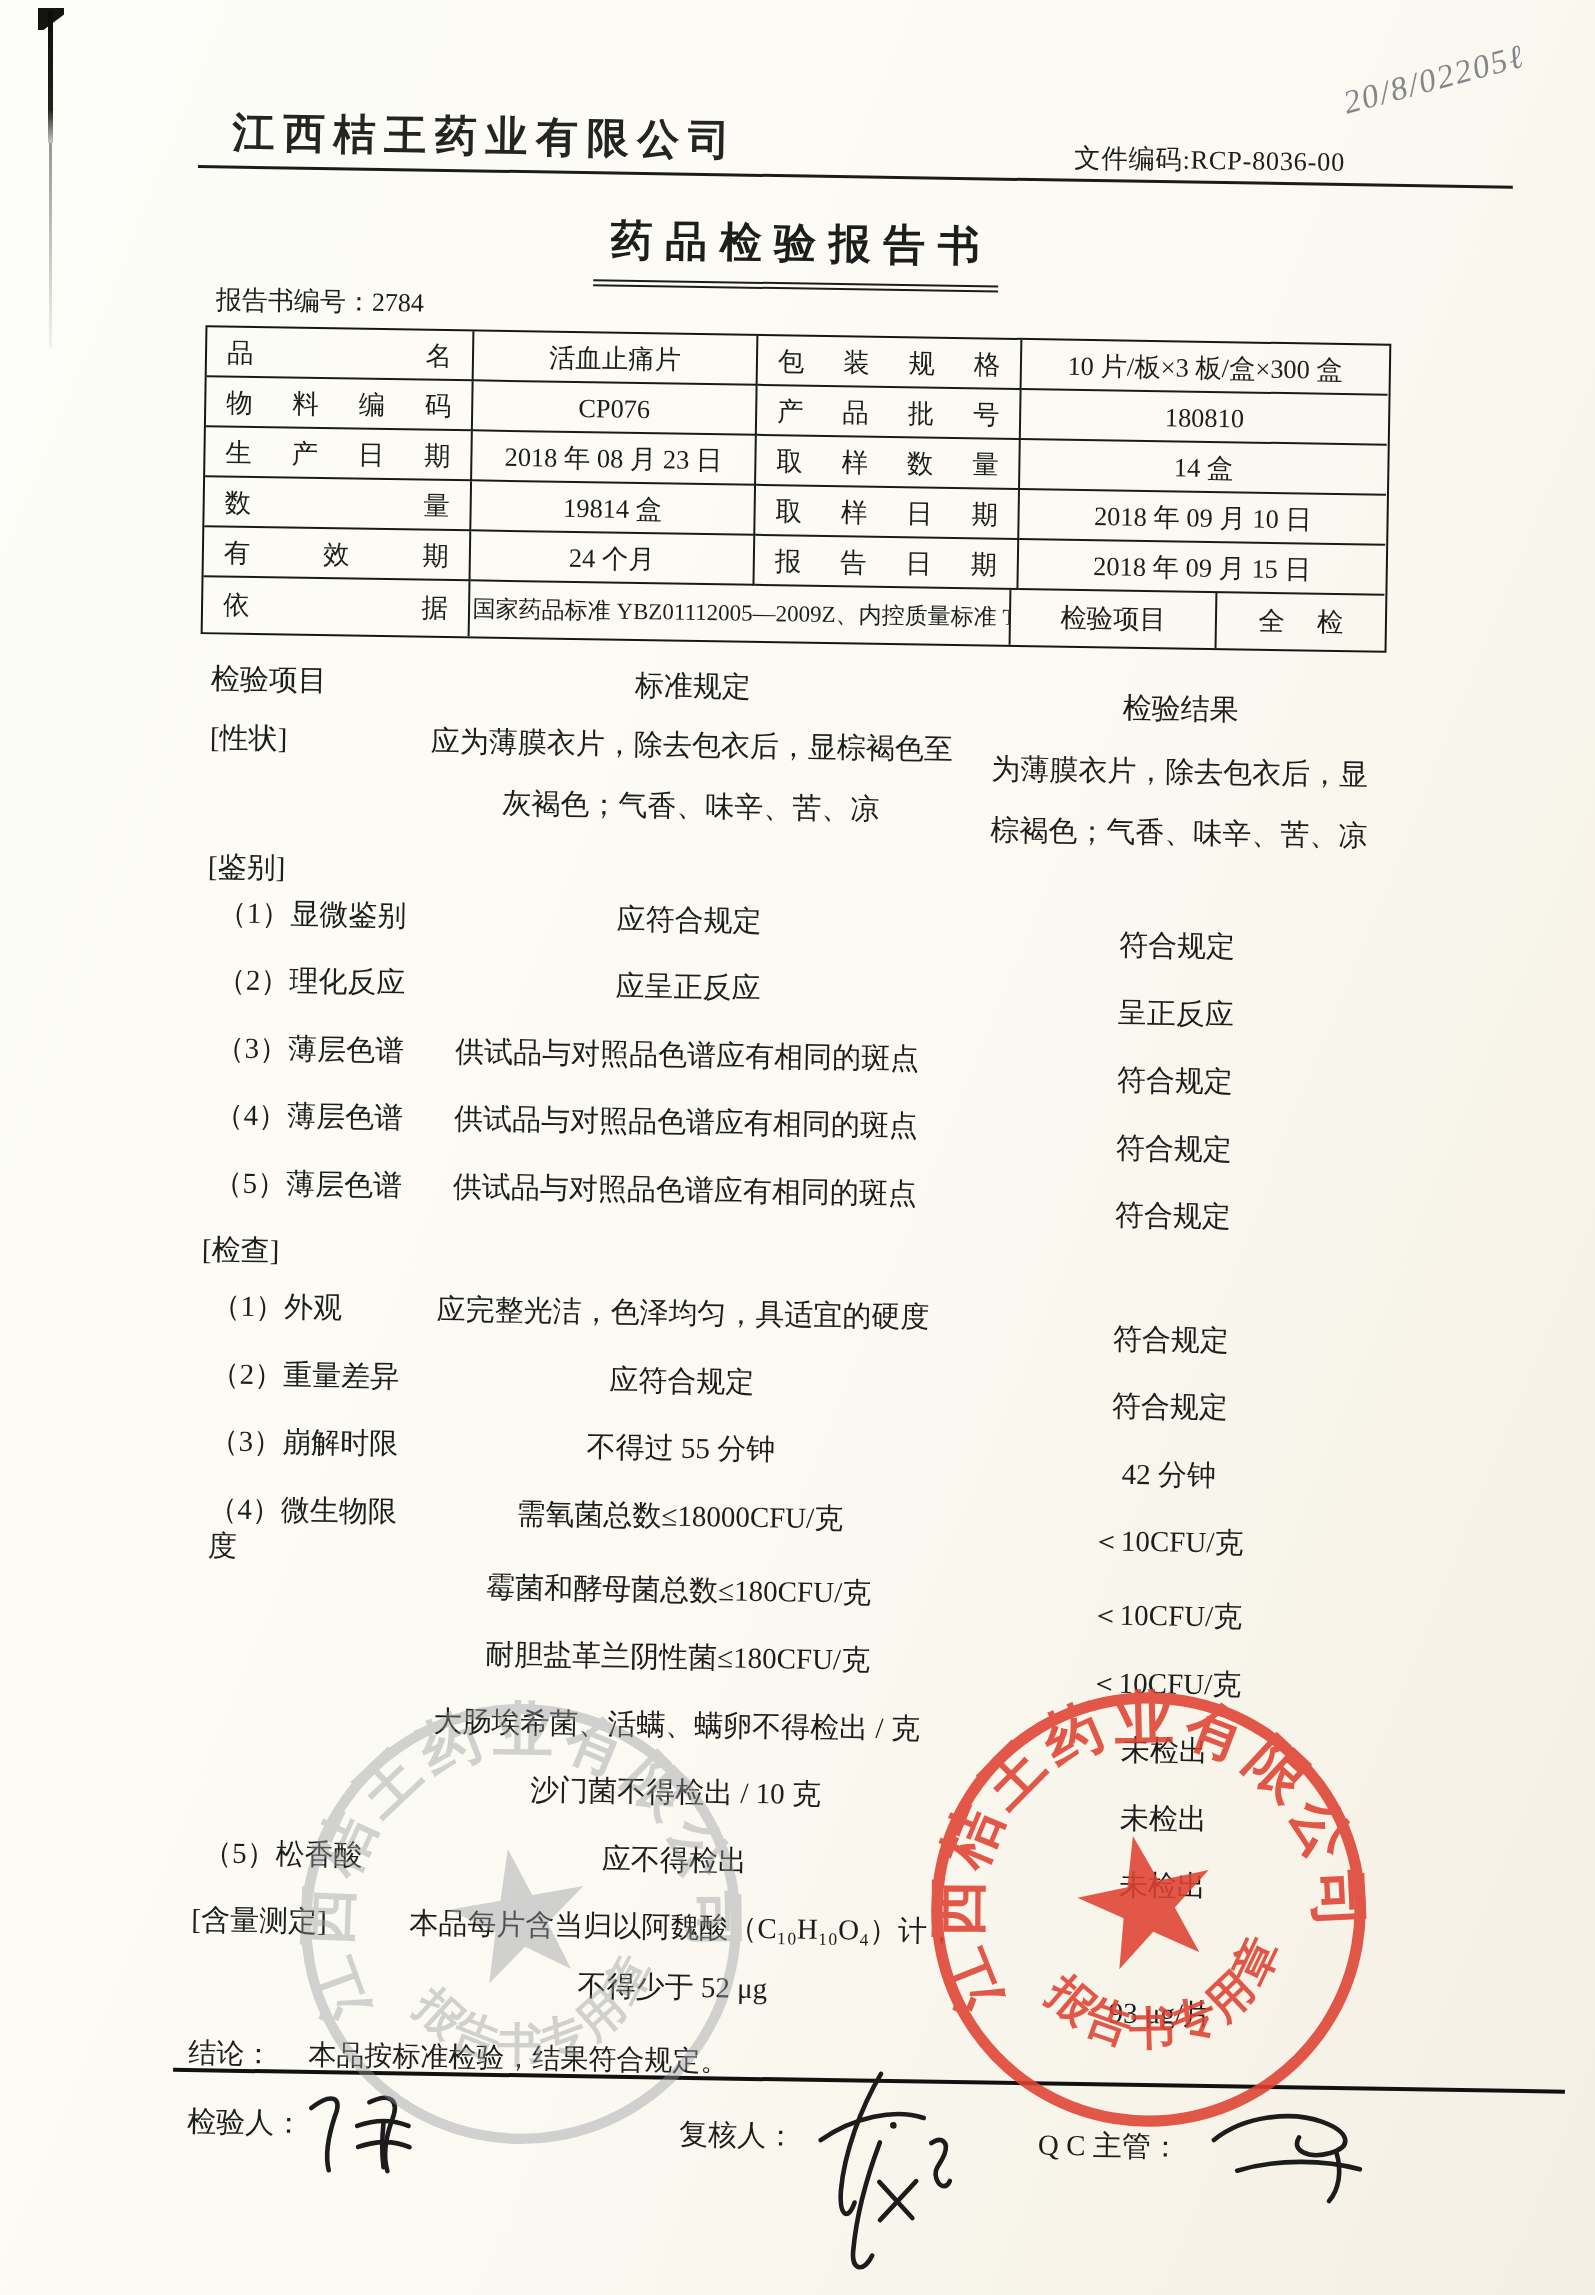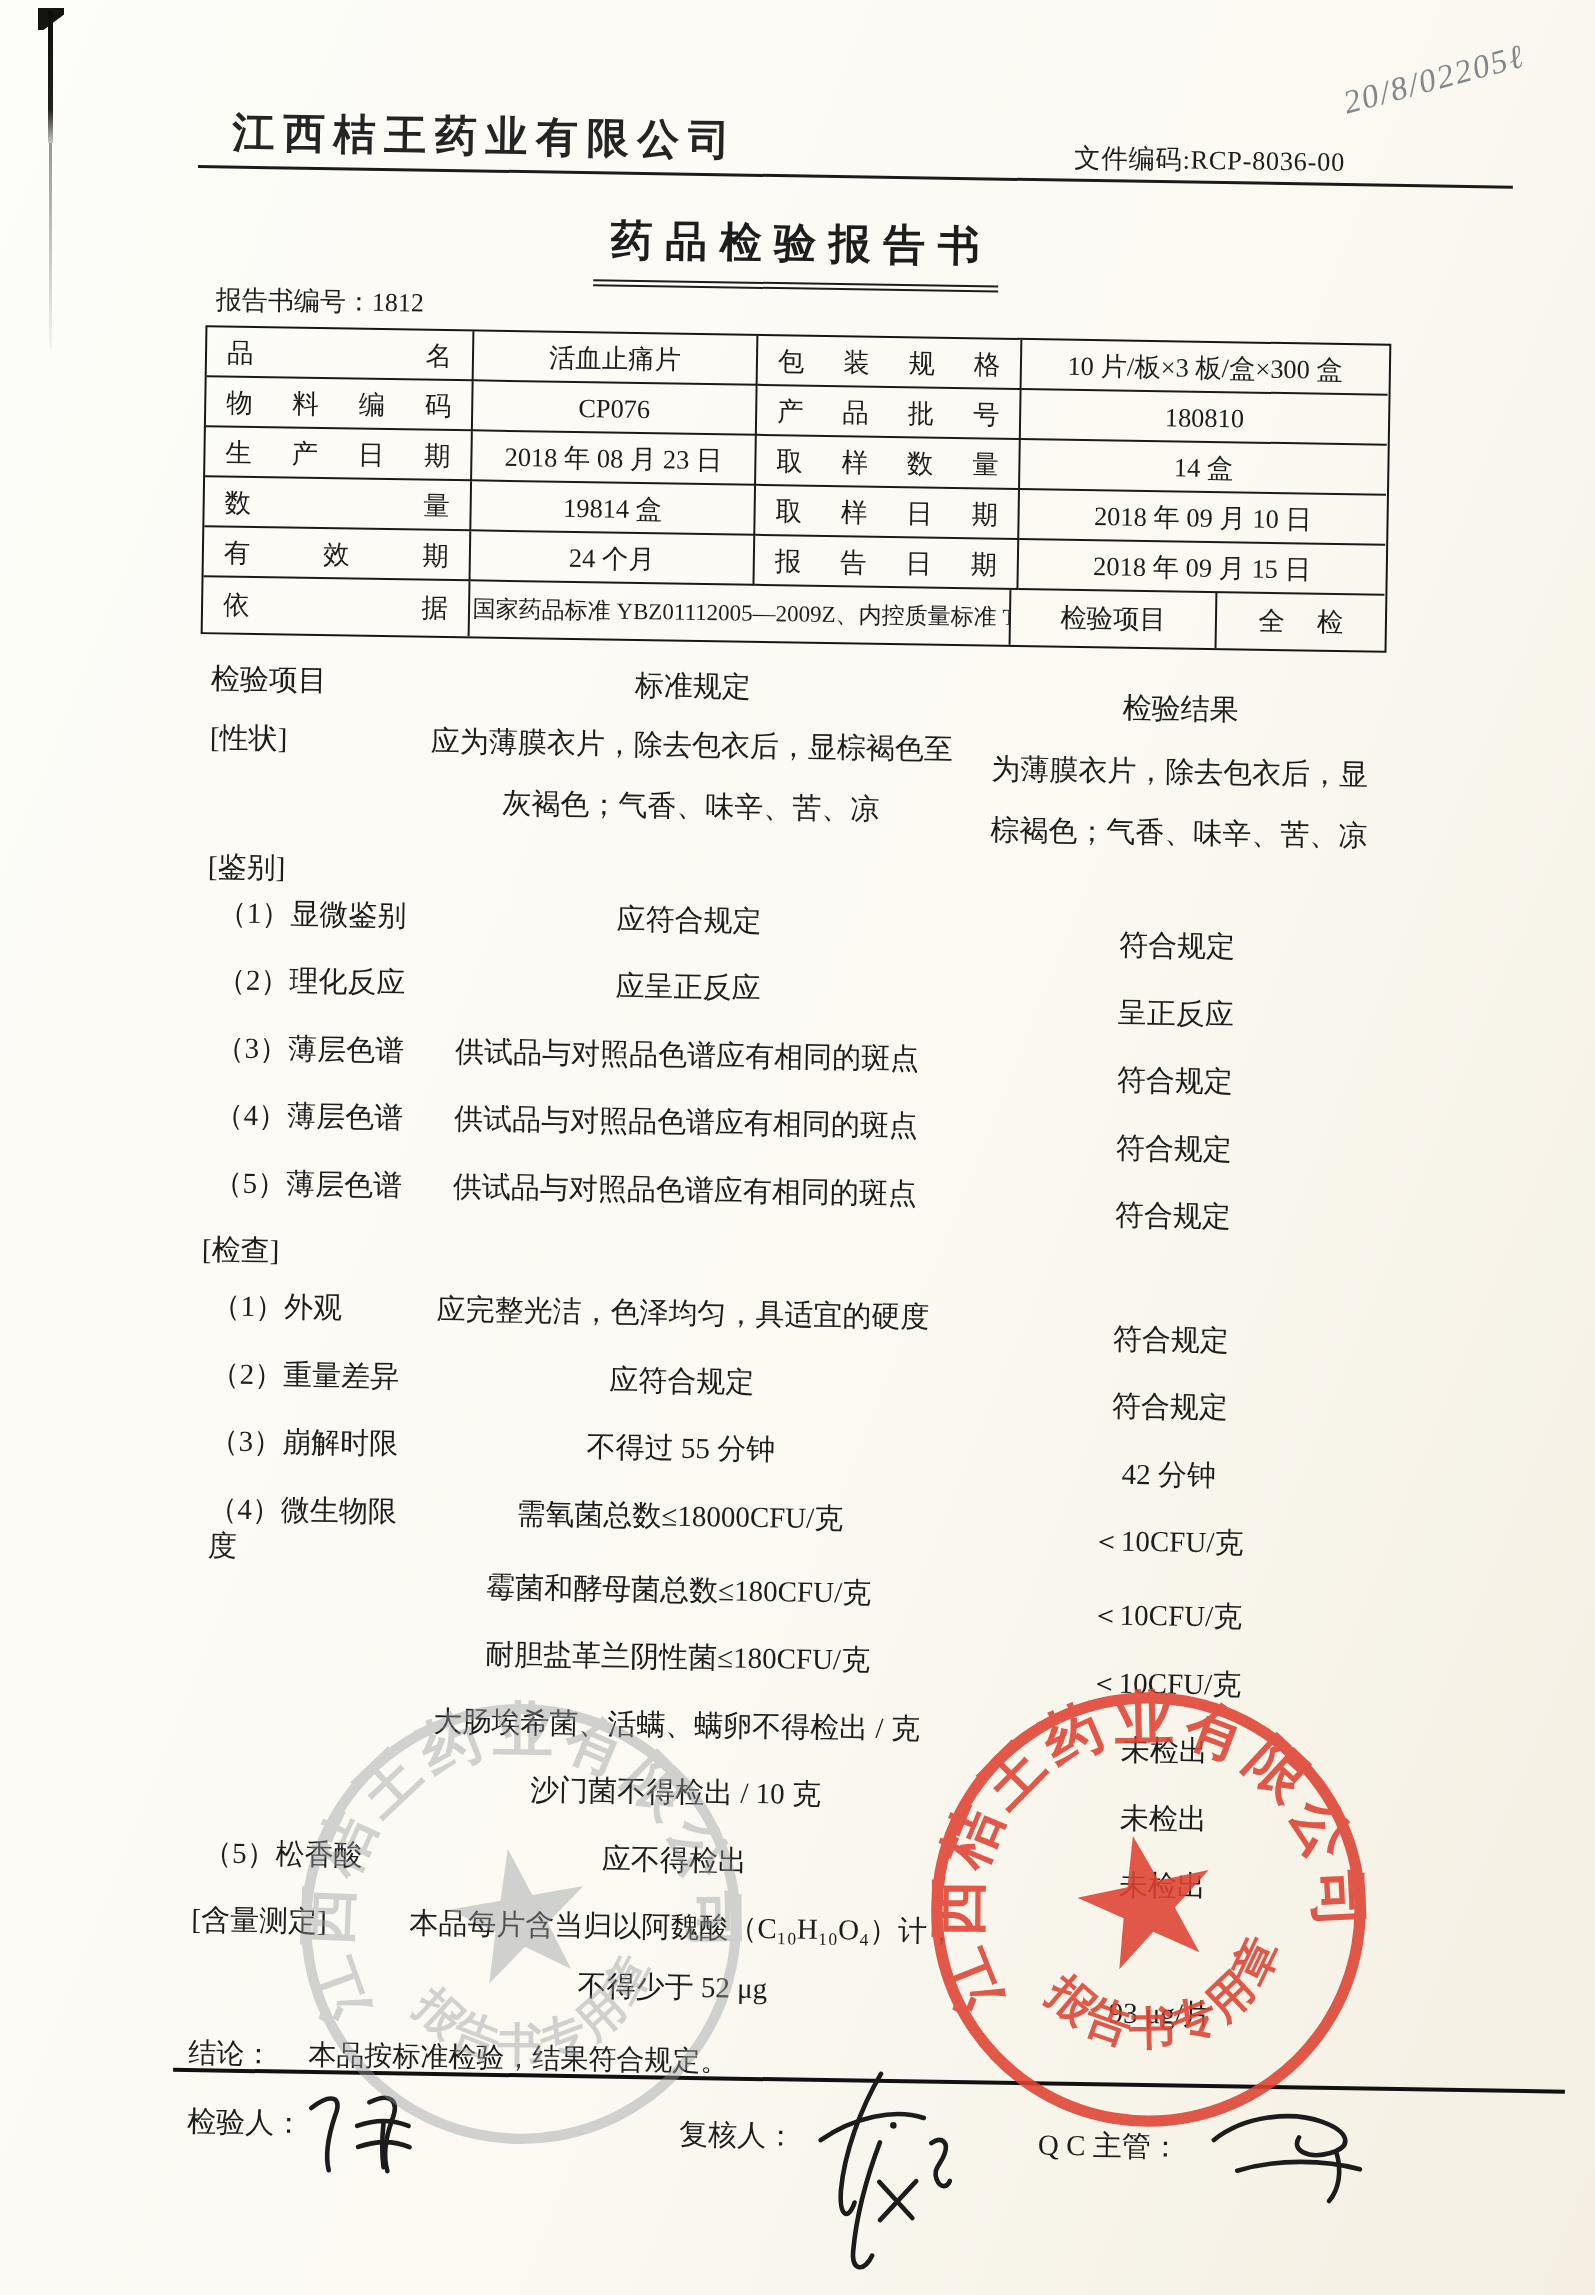--- a/index.html
+++ b/index.html
@@ -94,21 +94,21 @@
 
     <div class="company">江西桔王药业有限公司</div>
     <div class="header-rule"></div>
     <div class="doc-code">文件编码:RCP-8036-00</div>
 
     <div class="title-wrap">
       <span class="title">药品检验报告书</span>
     </div>
 
     <div class="report-no">
-      <span>报告书编号：</span><span>1812</span>
+      <span>报告书编号：</span><span>2784</span>
     </div>
 
     <div class="info-table" id="info-table">
 
   <div class="cell lbl c1">品名</div>
   <div class="cell val c2">活血止痛片</div>
   <div class="cell lbl c34">包装规格</div>
   <div class="cell val c56 no-br">10 片/板×3 板/盒×300 盒</div>
 
   <div class="cell lbl c1">物料编码</div>

